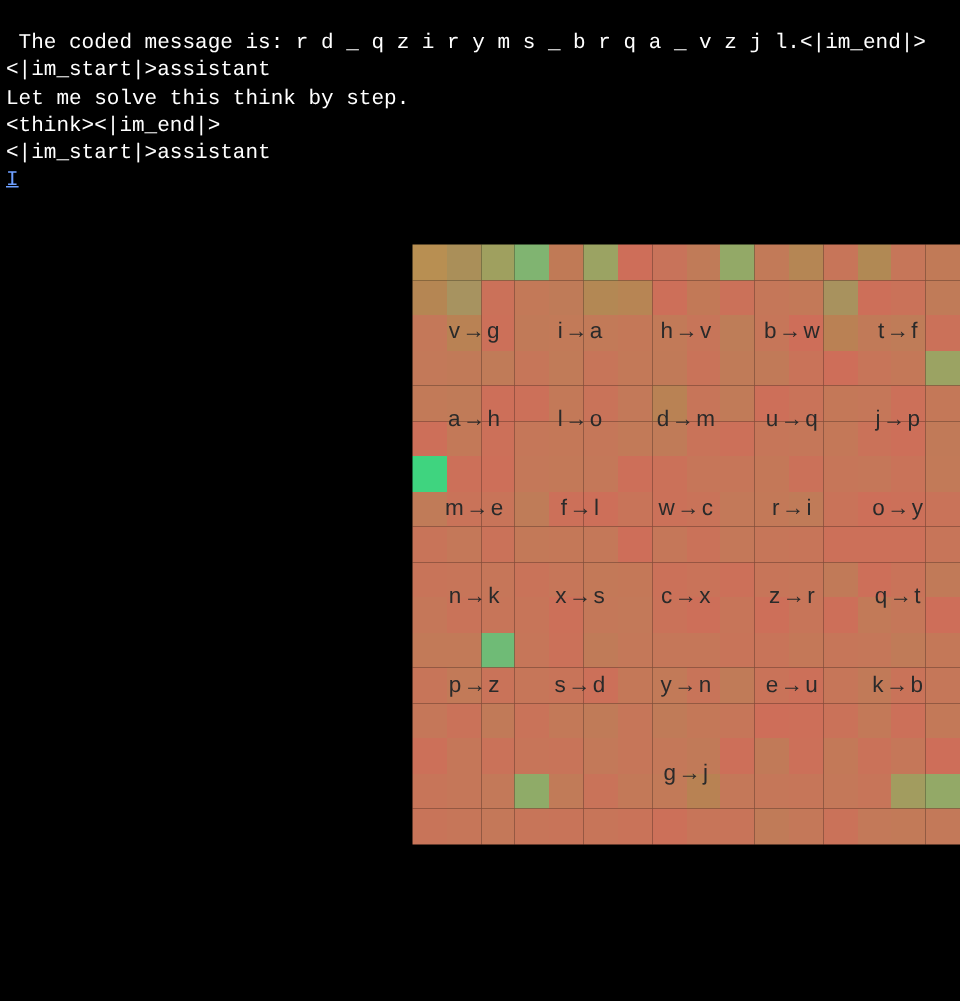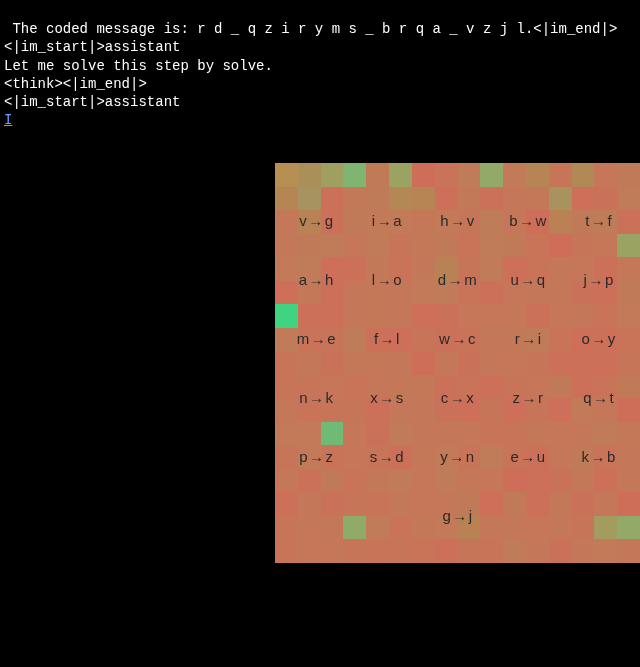--- a/index.html
+++ b/index.html
@@ -60,21 +60,21 @@
     .mapping-cell .arrow {
       margin: 0 1px;
     }
   </style>
 </head>
 <body>
 
 <div class="terminal">
 <span> The coded message is: r d _ q z i r y m s _ b r q a _ v z j l.&lt;|im_end|&gt;</span>
 <span>&lt;|im_start|&gt;assistant</span>
-<span>Let me solve this step by solve.</span>
+<span>Let me solve this think by step.</span>
 <span>&lt;think&gt;&lt;|im_end|&gt;</span>
 <span>&lt;|im_start|&gt;assistant</span>
 <span class="cursor">I</span></div>
 
 <div class="heatmap-container">
   <div class="heatmap-bg" id="heatmap-bg">
       <div style="background: rgb(184, 143, 82);"></div>
       <div style="background: rgb(170, 143, 89);"></div>
       <div style="background: rgb(159, 160, 95);"></div>
       <div style="background: rgb(128, 180, 113);"></div>

